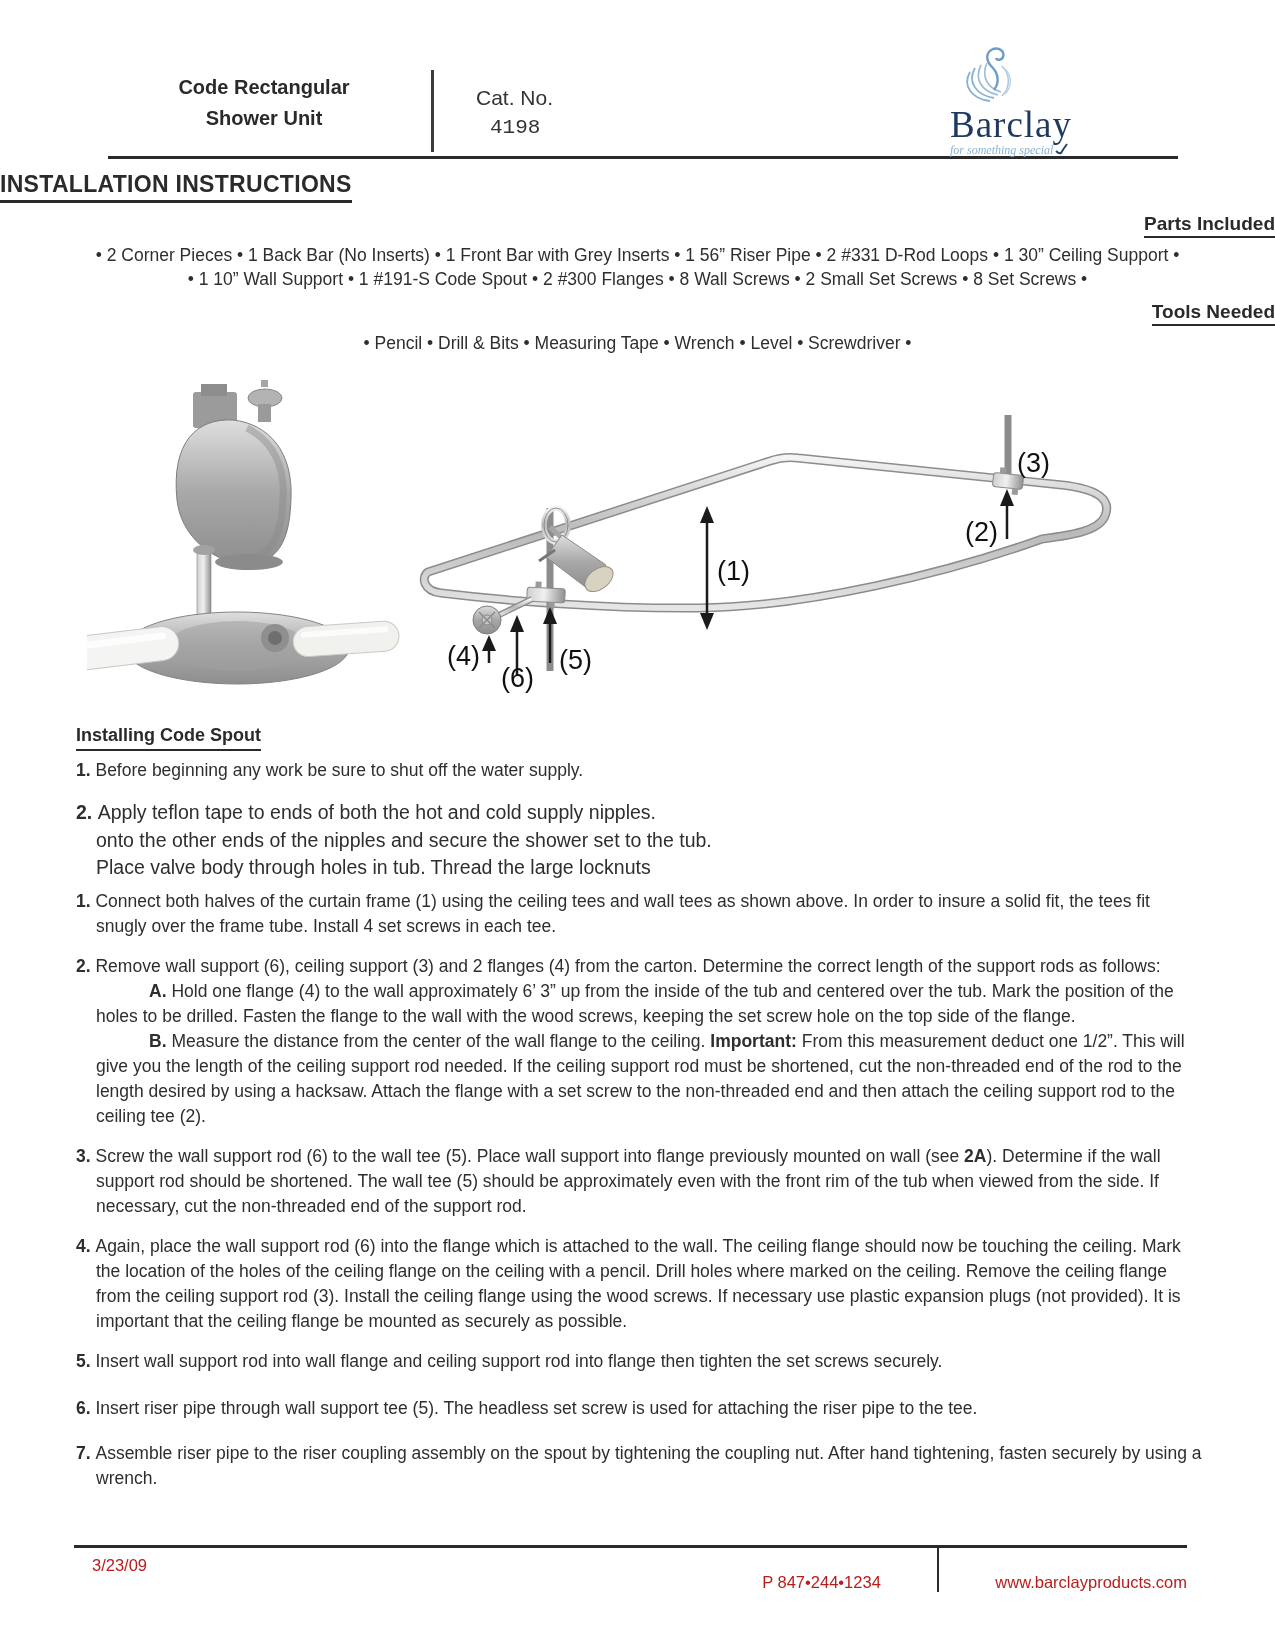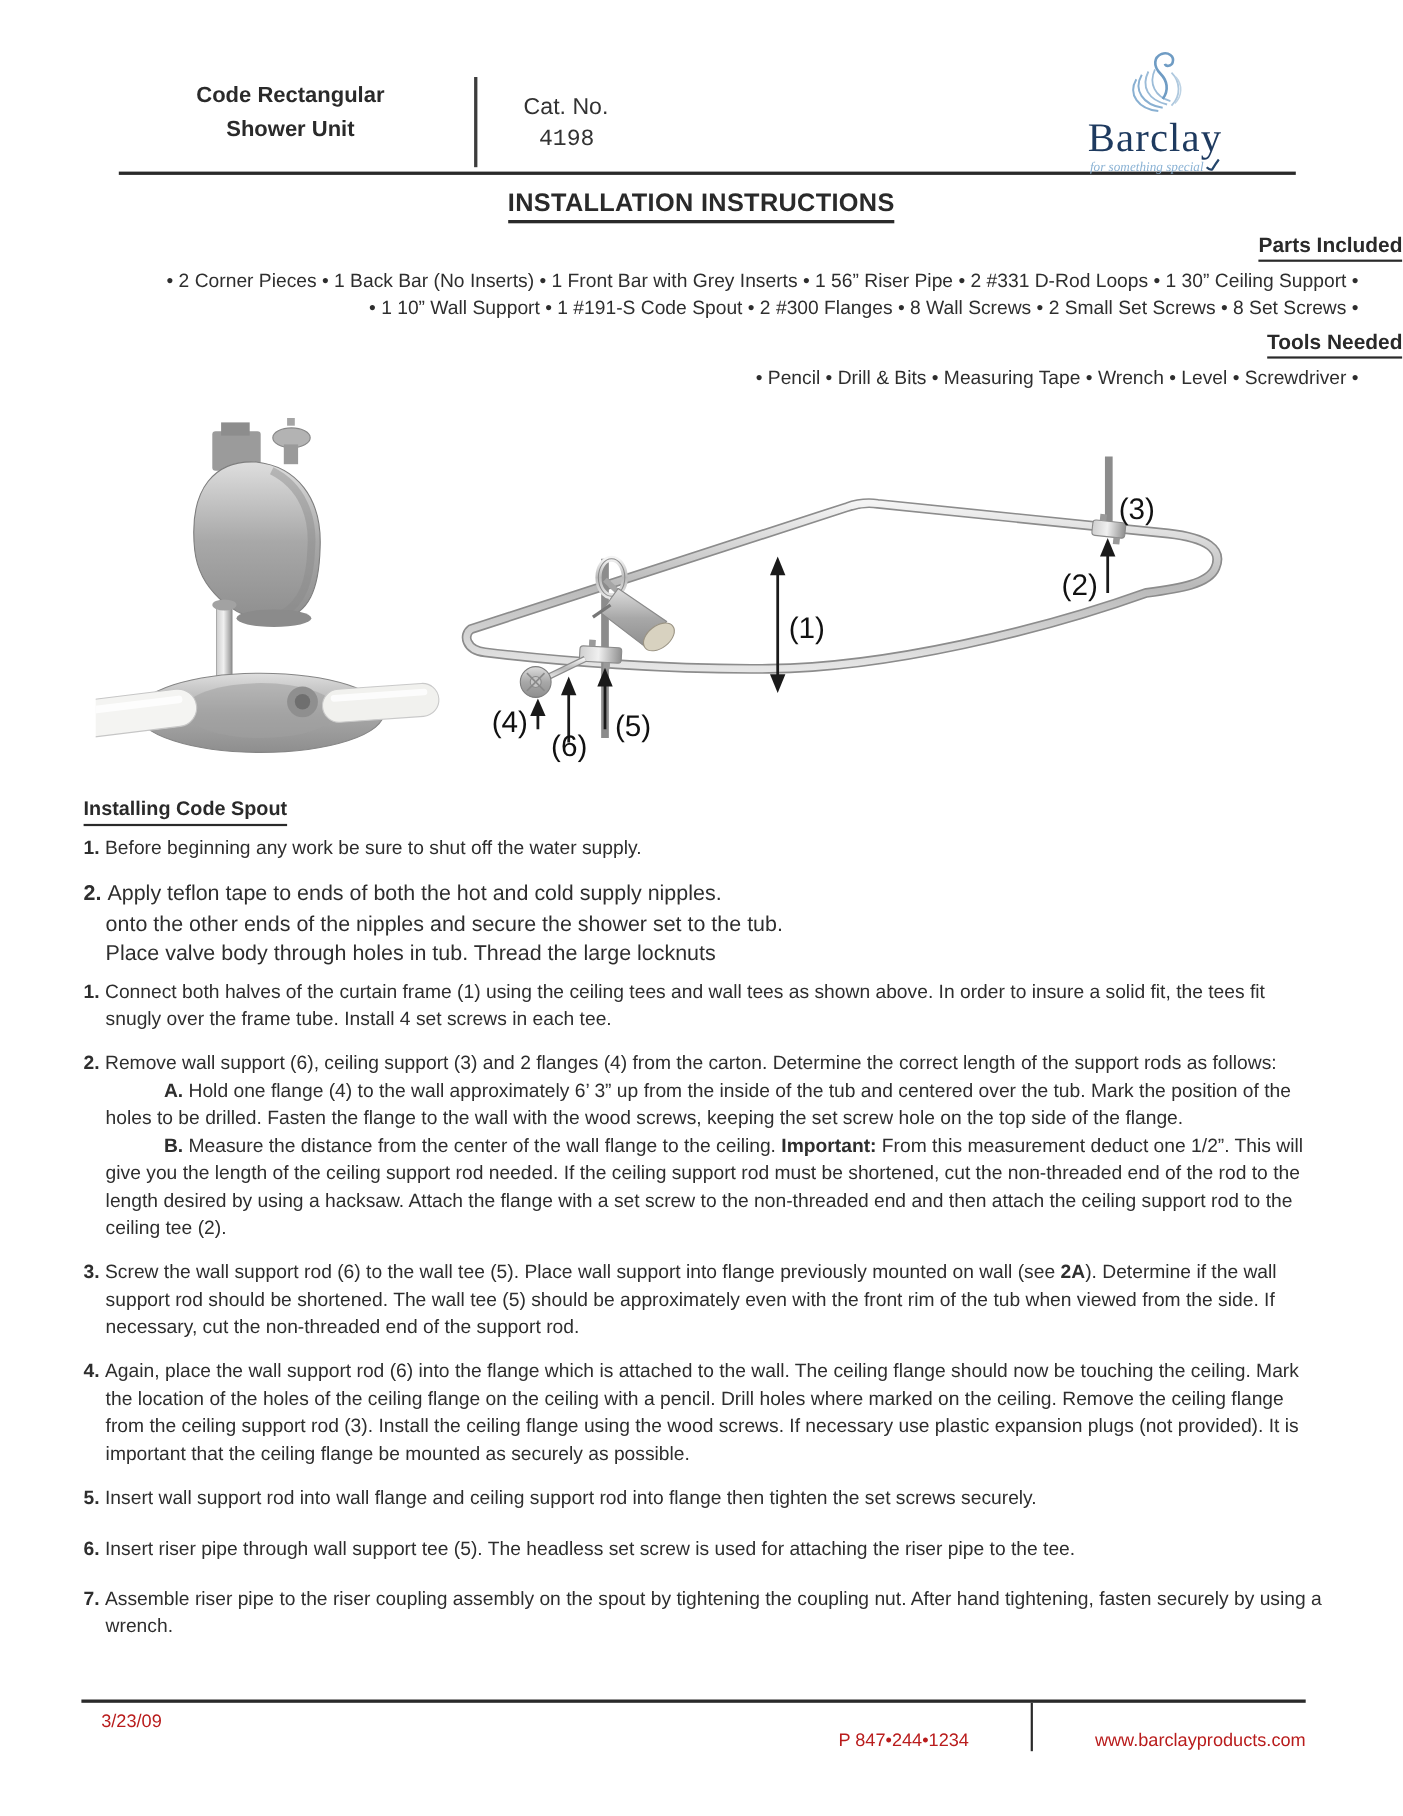--- a/index.html
+++ b/index.html
@@ -9,44 +9,44 @@
   }
   
   .header { position:relative; height:150px; }
   .prod-title {
     position:absolute; left:128px; top:72px; width:272px; text-align:center;
     font-weight:bold; font-size:20px; line-height:31px; color:#2a2a2a;
   }
   .hdiv { position:absolute; left:431px; top:70px; width:3px; height:82px; background:#3c3c3c; }
   .cat-block { position:absolute; left:476px; top:86px; font-size:21px; line-height:24px; color:#333; }
   .cat-num { margin-top:6px; padding-left:14px;font-family:Liberation Mono, monospace; }
-  .logo-block { position:absolute; left:950px; top:44px; width:200px; text-align:center; }
+  .logo-block { position:absolute; left:950px; top:44px; width:200px; }
   .brand {
     font-family:"Liberation Serif", serif; font-size:37px; line-height:34px;
     color:#1e3a5f; letter-spacing:1px;
   }
   .tagline {
     font-family:"Liberation Serif", serif; font-style:italic;
     font-size:12px; color:#8ab2d4; margin-top:1px;
   }
   .tagline svg { vertical-align:-2px; margin-left:2px; }
   .rule { margin:6px 97px 0 108px; border-top:3px solid #2a2a2a; height:0; }
   
-  .main-title { text-align:center; margin-top:12px;text-decoration:underline; }
+  .main-title { margin-top:12px;text-decoration:underline; }
   .main-title span {
     display:inline-block; font-weight:bold; font-size:23px; letter-spacing:.3px;
     border-bottom:3px solid #2a2a2a; padding-bottom:2px; color:#2a2a2a;
   }
   .sec-center-h { text-align:right; margin-top:10px; }
   .sec-center-h span {
     display:inline-block; font-weight:bold; font-size:19px;
     border-bottom:2px solid #2a2a2a; padding-bottom:1px; color:#2a2a2a;
   }
   .center-wide {
-    text-align:right; margin:5px 40px 0 40px; font-size:17.5px; line-height:24px; color:#2e2e2e;
+    text-align:center; margin:5px 40px 0 40px; font-size:17.5px; line-height:24px; color:#2e2e2e;
   }
   
   .diagram-wrap { position:relative; margin:20px 0 0 87px; width:1108px; height:318px; }
   
   .col { margin-left:76px; width:1128px; font-size:17.5px; line-height:25px; color:#2e2e2e; }
   .left-h { margin-top:30px; }
   .left-h span {
     display:inline-block; font-weight:bold; font-size:18px;
     border-bottom:2px solid #2a2a2a; padding-bottom:1px; color:#2a2a2a;
   }

